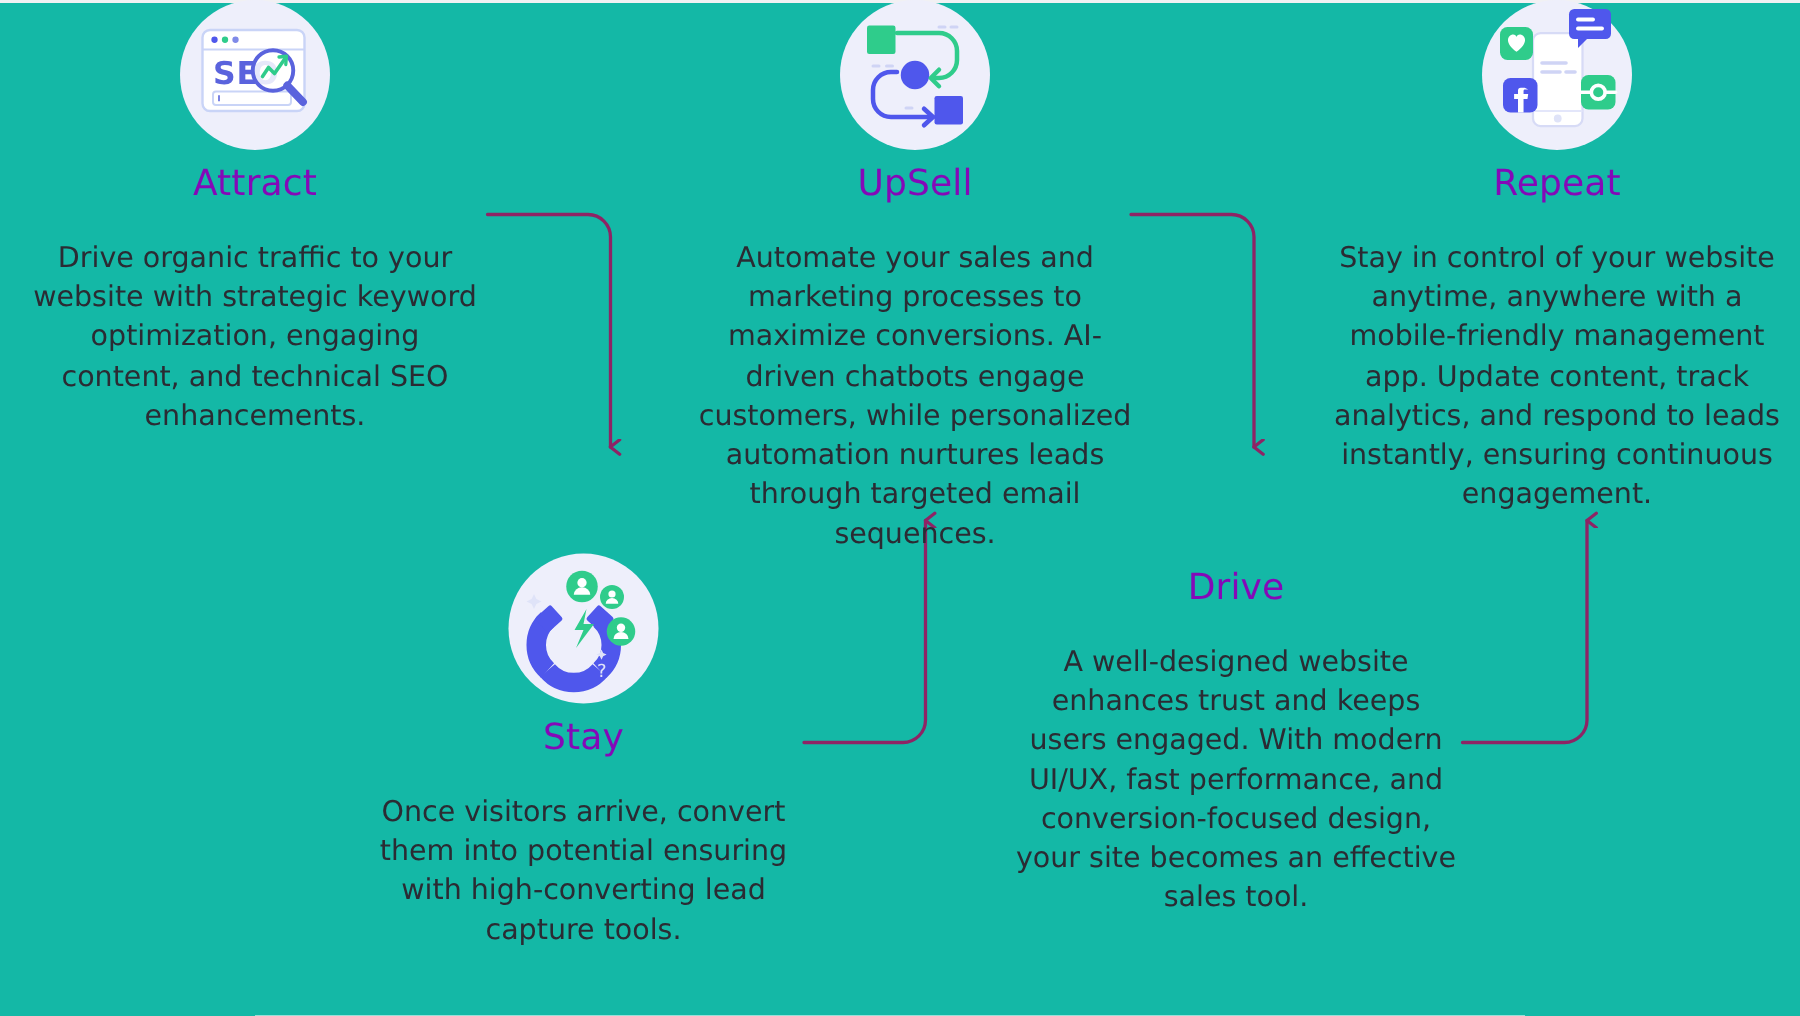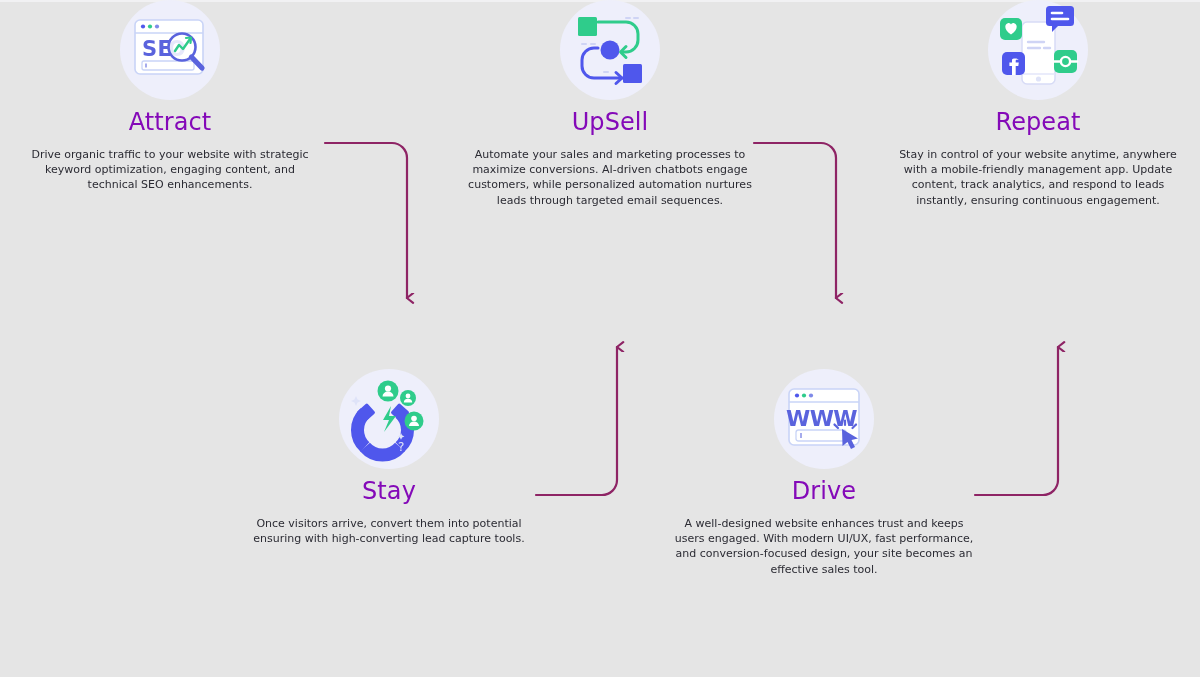--- a/index.html
+++ b/index.html
@@ -9,21 +9,21 @@
     height: 677px;
     background: #ffffff;
     font-family: "DejaVu Sans", "Liberation Sans", sans-serif;
     overflow: hidden;
   }
 
   #stage {
     position: relative;
     width: 1200px;
     height: 677px;
-    background: #e5e5e5;
+    background: #14b8a6;
   }
 
   .top-rule {
     position: absolute;
     top: 0; left: 0;
     width: 1200px;
     height: 2px;
     background: #f1f1f3;
   }
 
@@ -64,25 +64,25 @@
   .step-title {
     font-size: 24px;
     font-weight: 400;
     color: #8409b8;
     letter-spacing: 0.1px;
     margin-top: 7px;
     line-height: 1.25;
   }
 
   .step-desc {
-    font-size: 11px;
+    font-size: 19px;
     font-weight: 500;
     color: #2b2b33;
     line-height: 1.38;
-    margin-top: 10px;
+    margin-top: 22px;
   }
 
   
   #step-attract { left: 20px;  top: 0px;   width: 300px; }
   #step-upsell  { left: 460px; top: 0px;   width: 300px; }
   #step-repeat  { left: 888px; top: 0px;   width: 300px; }
   #step-sell    { left: 239px; top: 369px; width: 300px; }
   #step-ascend  { left: 674px; top: 369px; width: 300px; }
 
   
@@ -209,34 +209,17 @@
         <path d="M17 27 l1.6 3.4 l3.4 1.6 l-3.4 1.6 l-1.6 3.4 l-1.6 -3.4 l-3.4 -1.6 l3.4 -1.6 z" fill="#dfe3f8"></path>
         <path d="M62 64 l1.1 2.3 l2.3 1.1 l-2.3 1.1 l-1.1 2.3 l-1.1 -2.3 l-2.3 -1.1 l2.3 -1.1 z" fill="#dfe3f8"></path>
         <text x="59" y="82" font-family="DejaVu Sans, sans-serif" font-size="12" fill="#dfe3f8">?</text>
       </svg>
     </div>
     <div class="step-title">Stay</div>
     <div class="step-desc">Once visitors arrive, convert them into potential ensuring with high-converting lead capture tools.</div>
   </div>
 
   <div class="step" id="step-ascend">
-    <div class="icon-wrap">
-      <div class="icon-disc"></div>
-      <svg class="icon-art" viewBox="0 0 100 100">
-        <rect x="15" y="20" width="70" height="56" rx="5" fill="#ffffff" stroke="#c9d4f7" stroke-width="1.6"></rect>
-        <line x1="15" y1="33" x2="85" y2="33" stroke="#c9d4f7" stroke-width="1.4"></line>
-        <circle cx="23" cy="26.5" r="2.1" fill="#4f57ec"></circle>
-        <circle cx="30" cy="26.5" r="2.1" fill="#2fcc8b"></circle>
-        <circle cx="37" cy="26.5" r="2.1" fill="#7f8ae8"></circle>
-        <text x="12" y="57" font-family="DejaVu Sans, sans-serif" font-size="22" font-weight="700" fill="#5a63dd" letter-spacing="-0.6">WWW</text>
-        <rect x="22" y="61" width="50" height="11" rx="2.5" fill="#ffffff" stroke="#c9d4f7" stroke-width="1.3"></rect>
-        <line x1="27" y1="64" x2="27" y2="69" stroke="#6b74e0" stroke-width="1.2"></line>
-        <polygon points="68,60 84,69.5 77.5,71 81,78 77,80 73.5,73 68.5,77" fill="#5a63dd"></polygon>
-        <line x1="71" y1="56" x2="71" y2="51.5" stroke="#5a63dd" stroke-width="2.2" stroke-linecap="round"></line>
-        <line x1="64" y1="59" x2="60.5" y2="55.5" stroke="#5a63dd" stroke-width="2.2" stroke-linecap="round"></line>
-        <line x1="78.5" y1="59" x2="82" y2="55.5" stroke="#5a63dd" stroke-width="2.2" stroke-linecap="round"></line>
-      </svg>
-    </div>
     <div class="step-title">Drive</div>
     <div class="step-desc">A well-designed website enhances trust and keeps users engaged. With modern UI/UX, fast performance, and conversion-focused design, your site becomes an effective sales tool.</div>
   </div>
 
 </div>
 
 </body></html>

